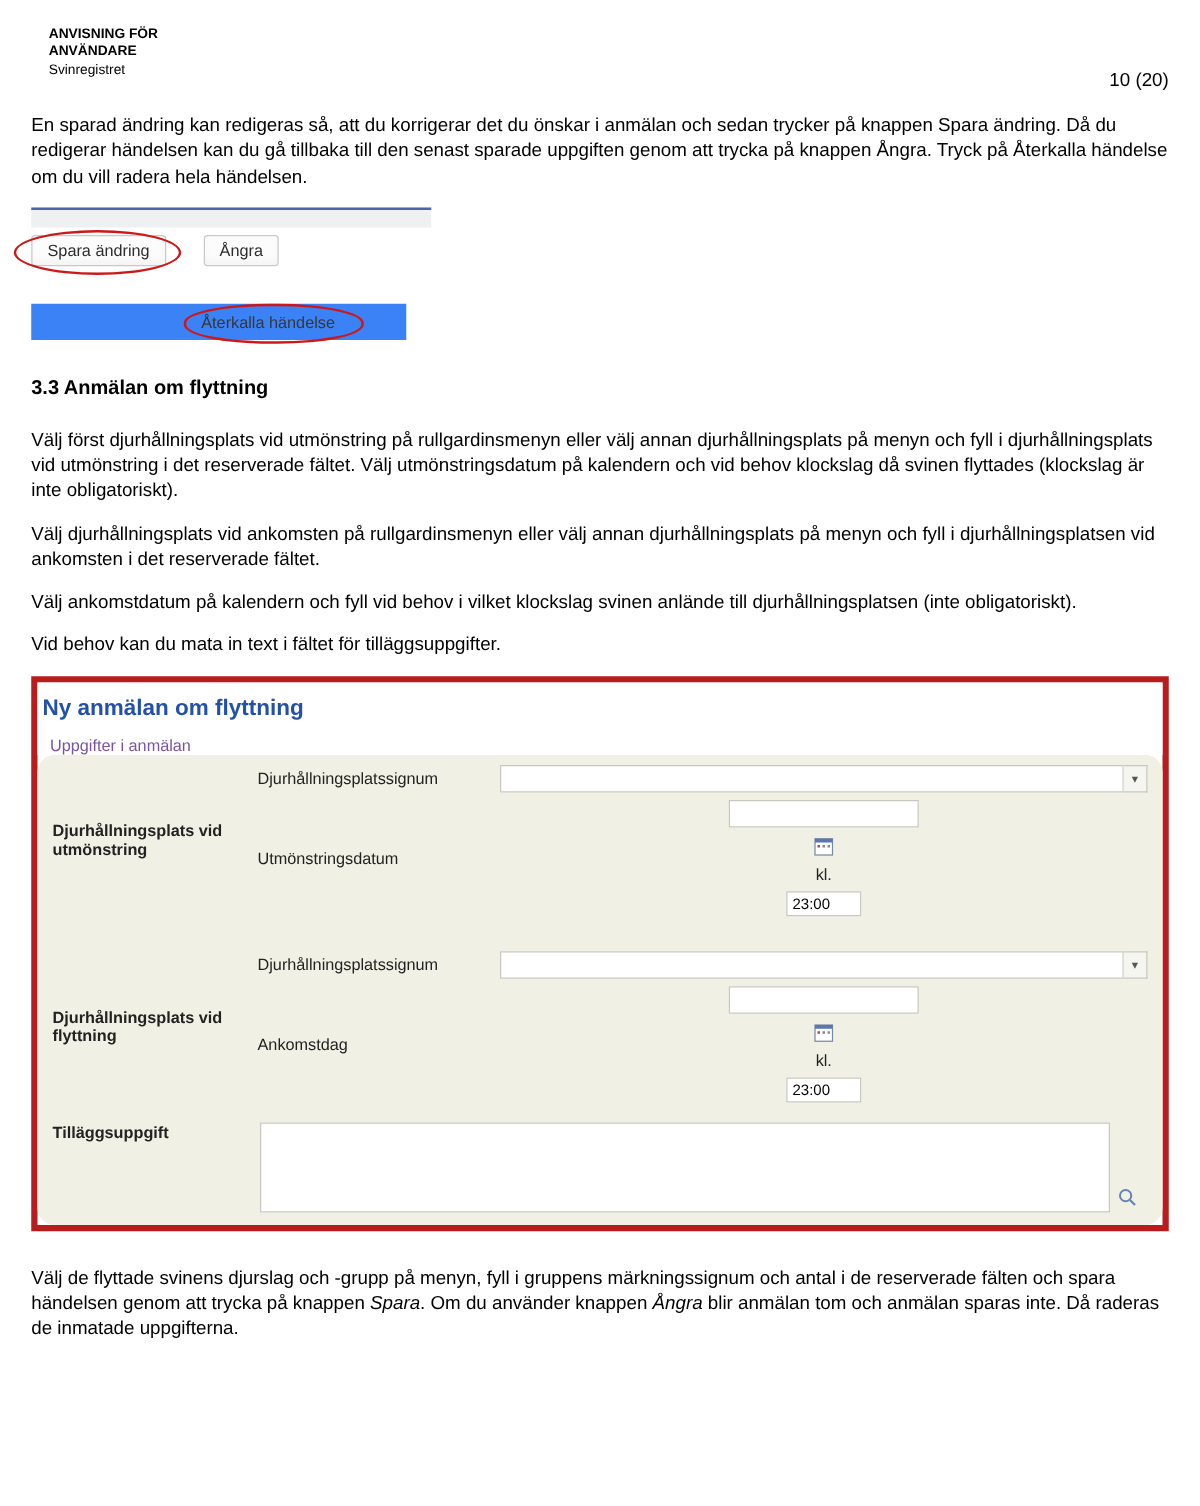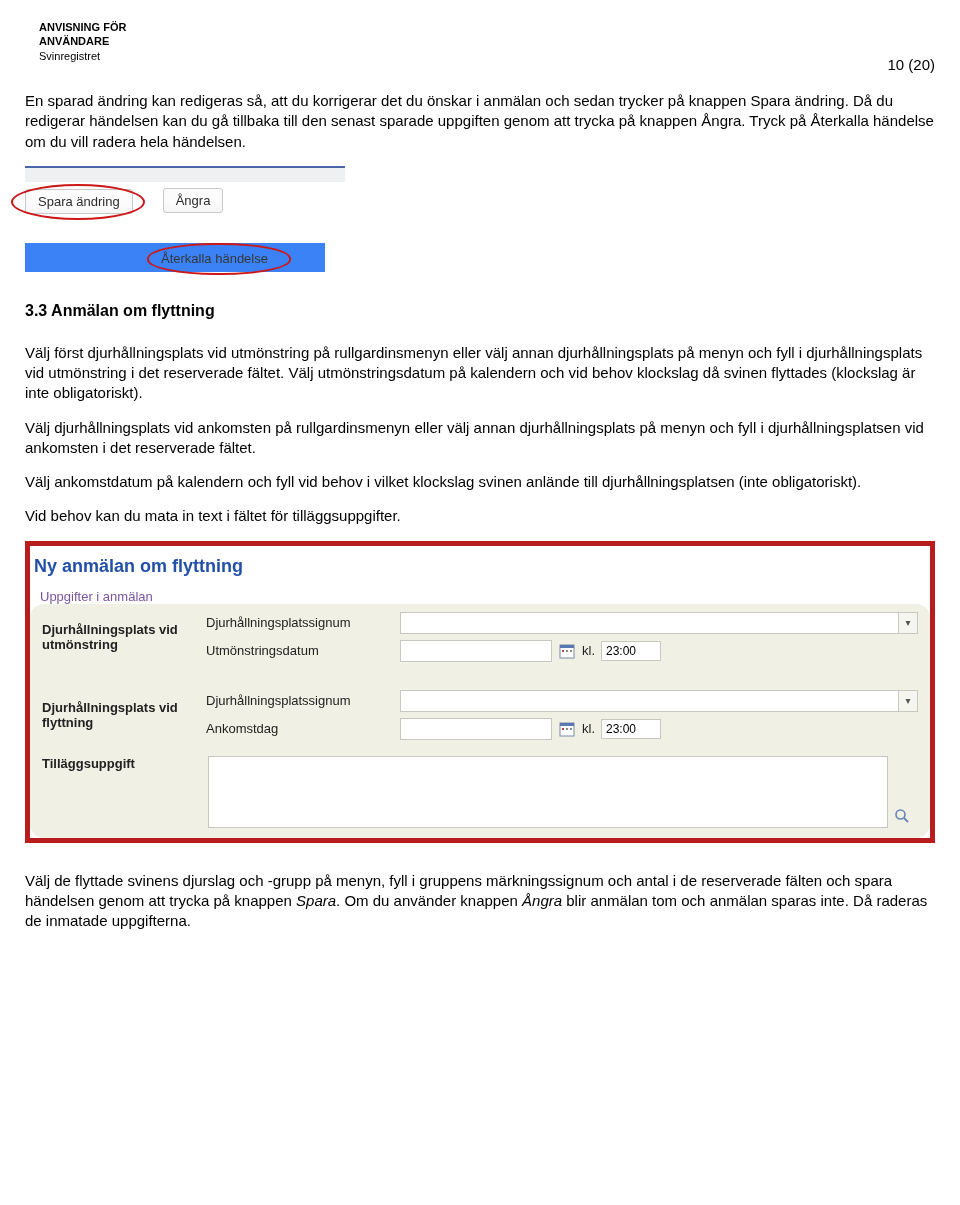--- a/index.html
+++ b/index.html
@@ -121,21 +121,21 @@
     column-gap: 4px;
     align-items: center;
   }
   .fg-label-left { font-weight: bold; }
   .dd { display:flex; align-items:center; }
   .dd .dd-box { flex:1; height:20px; background:#fff; border:1px solid #c8c8c0; }
   .dd .dd-arrow {
     width:18px; height:20px; background:#f6f6f0; border:1px solid #c8c8c0; border-left:0;
     display:flex; align-items:center; justify-content:center; font-size:10px; color:#555;
   }
-  .date-row { display:flex; align-items:center; gap:6px; }
+  .date-row { display:flex; align-items:center; gap:6px;flex-direction:column; }
   .date-box { width:150px; height:20px; background:#fff; border:1px solid #c8c8c0; }
   .cal-icon {
     width:18px; height:18px; display:inline-flex; align-items:center; justify-content:center;
   }
   .kl { font-size:13px; }
   .time-box {
     width:60px; height:20px; background:#fff; border:1px solid #c8c8c0;
     font-size:12px; padding:1px 4px; box-sizing:border-box;
   }
   .sep { height: 16px; }

